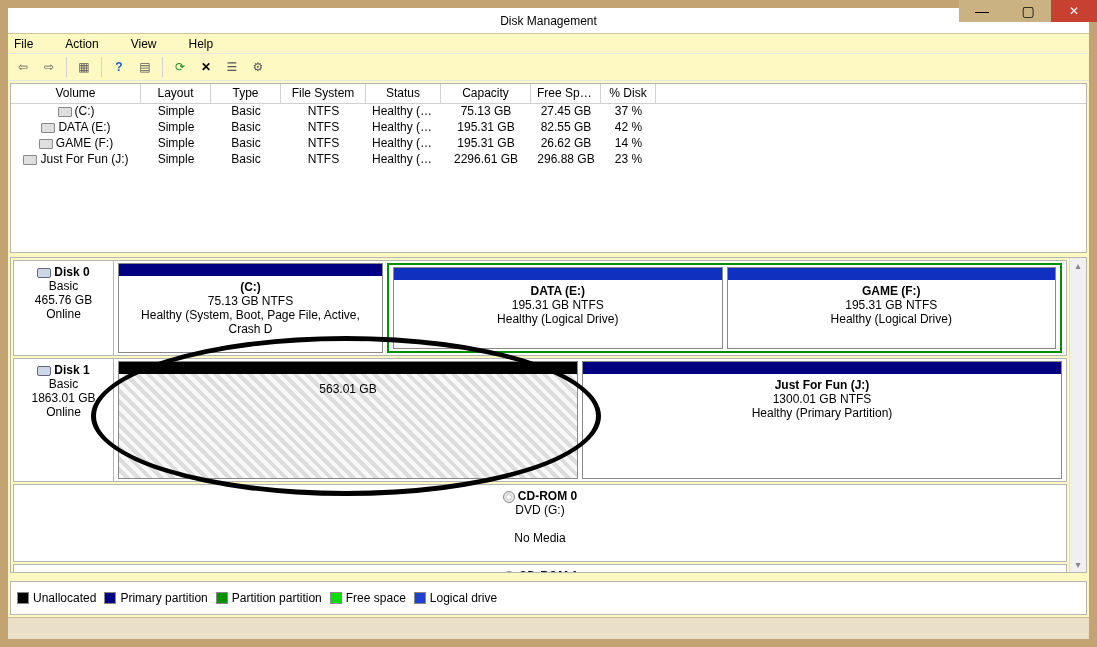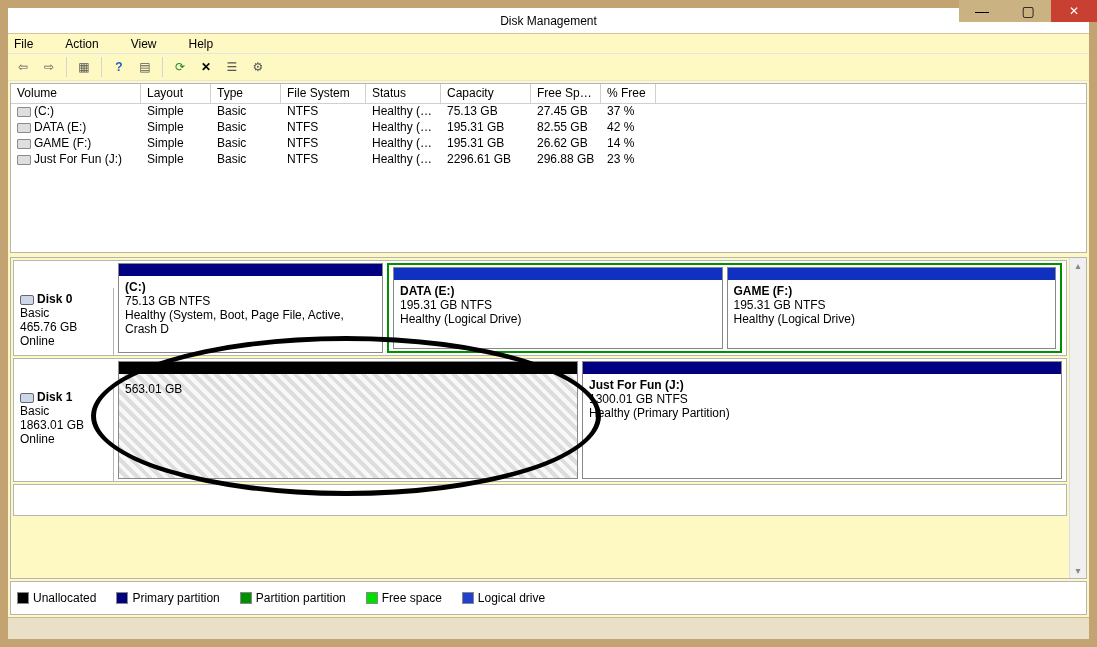--- a/index.html
+++ b/index.html
@@ -9,42 +9,42 @@
   .titlebar-title { position:absolute; left:0; right:0; text-align:center; font-size:12px; color:#000; }
   .titlebar-btns { position:absolute; right:-8px; top:-8px; display:flex; }
   .tb-btn { width:46px; height:22px; display:flex; align-items:center; justify-content:center; font-size:14px; }
   .tb-min,.tb-max { background:#cbb283; color:#000; }
   .tb-close { background:#c84031; color:#fff; font-size:12px; }
   .menubar { height:20px; display:flex; align-items:center; padding:0 6px; gap:32px; border-bottom:1px solid #e5e5e5; }
   .menubar span { cursor:default; }
   .toolbar { height:27px; display:flex; align-items:center; padding:0 4px; gap:4px; border-bottom:1px solid #e5e5e5;}
   .tb-icon { width:22px; height:22px; display:flex; align-items:center; justify-content:center; border:1px solid transparent; color:#555;}
   .tb-sep { width:1px; height:20px; background:#d4d4d4; margin:0 2px;}
-  .client { flex:1; padding:2px; display:flex; flex-direction:column; overflow:hidden;}
+  .client { flex:1; padding:2px; display:flex; flex-direction:column; overflow:hidden;text-align:center;}
   .list { border:1px solid #b5b5b5; height:170px; background:#fff; }
   .list-header { height:20px; display:flex; border-bottom:1px solid #d0d0d0;}
   .list-header div { border-right:1px solid #d0d0d0; padding:2px 6px; background:#fff; overflow:hidden; white-space:nowrap; text-overflow:ellipsis;}
   .list-row { height:16px; display:flex; padding-left:0;}
   .list-row div { padding:0 6px; overflow:hidden; white-space:nowrap; text-overflow:ellipsis;}
   .c0{width:130px}.c1{width:70px}.c2{width:70px}.c3{width:85px}.c4{width:75px}.c5{width:90px}.c6{width:70px}.c7{width:55px}
   .disk-area { flex:1; border:1px solid #b5b5b5; margin-top:4px; overflow:hidden; position:relative;}
   .disk-scroll { position:absolute; inset:0 17px 0 0; overflow:hidden;}
   .vscroll { position:absolute; right:0; top:0; bottom:0; width:17px; background:#f0f0f0; border-left:1px solid #ddd; display:flex; flex-direction:column; align-items:center; justify-content:space-between; padding:2px 0;}
   .vscroll span { font-size:10px; color:#888;}
   .disk-row { display:flex; border:1px solid #b5b5b5; margin:2px; background:#fff;}
-  .disk-info { width:100px; padding:4px 6px; border-right:1px solid #b5b5b5; background:#fff;margin-top:27px;}
+  .disk-info { width:100px; padding:4px 6px; border-right:1px solid #b5b5b5; background:#fff;}
   .disk-parts { flex:1; display:flex; align-items:stretch; padding:2px;}
   .part { margin:0 2px; border:1px solid #888; background:#fff; display:flex; flex-direction:column; position:relative;}
   .part-stripe { height:12px; background:#000080; }
   .part-body { padding:4px 6px; flex:1; overflow:hidden;}
   .ext-group { border:2px solid #009000; flex:1; display:flex; padding:2px; margin:0 2px;}
   .unalloc { flex:1; margin:0 2px; border:1px solid #888; background:repeating-linear-gradient(45deg,#f8f8f8,#f8f8f8 4px,#ddd 4px,#ddd 8px); position:relative;}
   .unalloc-stripe{ height:12px; background:#000;}
   .unalloc-body{ padding:8px 6px;}
-  .legend { height:22px; border:1px solid #b5b5b5; margin-top:2px; display:flex; align-items:center; padding:16px 6px; gap:20px; background:#fff;}
+  .legend { height:22px; border:1px solid #b5b5b5; margin-top:8px; display:flex; align-items:center; padding:16px 6px; gap:8px; background:#fff;}
   .legend-item { display:flex; align-items:center; gap:4px;}
   .legend-sw { width:12px; height:12px; border:1px solid #888;}
   .vol-icon { display:inline-block; width:14px; height:10px; background:#dedede; border:1px solid #888; border-radius:1px; vertical-align:middle; margin-right:3px;}
   .disk-icon { display:inline-block; width:14px; height:10px; background:#ccd8e8; border:1px solid #667; border-radius:2px; vertical-align:middle; margin-right:3px;}
   .cd-icon { display:inline-block; width:12px; height:12px; border:1px solid #888; border-radius:50%; background:radial-gradient(circle,#fff 25%,#ccc 26%,#eee 60%,#ccc 100%); vertical-align:middle; margin-right:3px;}
   .annot-ellipse { position:absolute; border:5px solid #000; border-radius:50%; pointer-events:none; z-index:50;}
   .footer { height:22px; background:#eae0c8; border-top:1px solid #ccb98f;}
 </style>
 </head>
 <body>
@@ -86,21 +86,21 @@
 
     <div class="list">
       <div class="list-header">
         <div class="c0">Volume</div>
         <div class="c1">Layout</div>
         <div class="c2">Type</div>
         <div class="c3">File System</div>
         <div class="c4">Status</div>
         <div class="c5">Capacity</div>
         <div class="c6">Free Spa...</div>
-        <div class="c7">% Free</div>
+        <div class="c7">% Disk</div>
       </div>
       <div class="list-row">
         <div class="c0"><span class="vol-icon"></span><span>(C:)</span></div>
         <div class="c1">Simple</div>
         <div class="c2">Basic</div>
         <div class="c3">NTFS</div>
         <div class="c4">Healthy (S...</div>
         <div class="c5">75.13 GB</div>
         <div class="c6">27.45 GB</div>
         <div class="c7">37 %</div>
@@ -193,20 +193,27 @@
               <div class="part-stripe"></div>
               <div class="part-body">
                 <b>Just For Fun  (J:)</b><br>
                 <span>1300.01 GB NTFS</span><br>
                 <span>Healthy (Primary Partition)</span>
               </div>
             </div>
           </div>
         </div>
 
+        <div class="disk-row" style="height:78px;">
+          <div class="disk-info" style="width:100%; border:none;">
+            <span class="cd-icon"></span><b>CD-ROM 0</b><br>
+            <span>DVD (G:)</span><br><br>
+            <span>No Media</span>
+          </div>
+        </div>
 
         <div class="disk-row" style="height:32px; overflow:hidden;font-style:italic;">
           <div class="disk-info" style="width:100%; border:none;">
             <span class="cd-icon"></span><b>CD-ROM 1</b>
           </div>
         </div>
 
       </div>
       <div class="vscroll">
         <span>▴</span>

